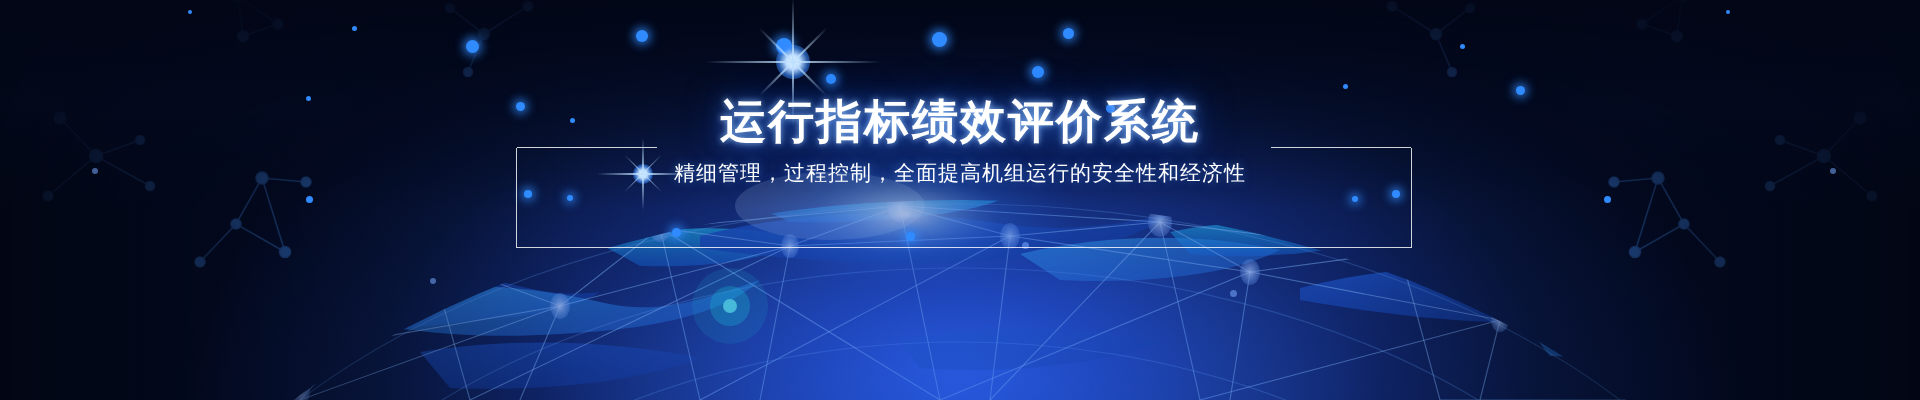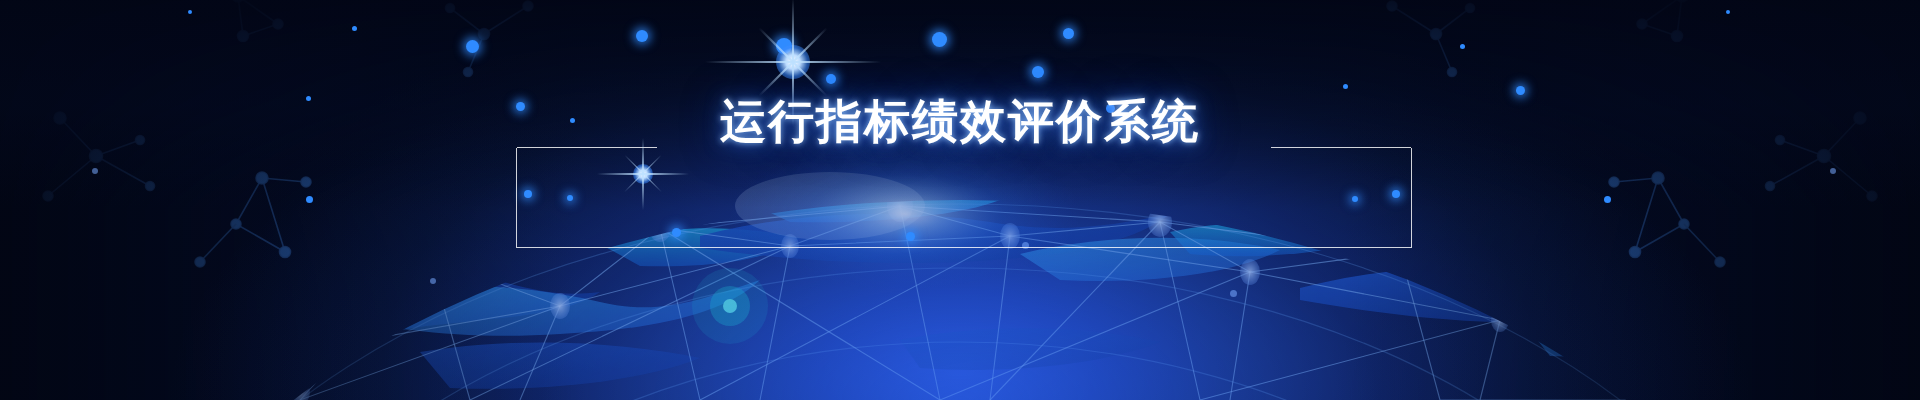--- a/index.html
+++ b/index.html
@@ -376,15 +376,16 @@
     <div class="core" style="left:-10px; top:-10px; width:20px; height:20px;"></div>
     <i style="left:-46px; top:-1px;  width:92px; height:1.6px;"></i>
     <i style="left:-1px;  top:-36px; width:1.6px; height:72px; background:linear-gradient(180deg, rgba(140,200,255,0) 0%, rgba(190,225,255,0.9) 50%, rgba(140,200,255,0) 100%);"></i>
     <i style="left:-26px; top:-1px;  width:52px; height:1.4px; transform:rotate(45deg);"></i>
     <i style="left:-26px; top:-1px;  width:52px; height:1.4px; transform:rotate(-45deg);"></i>
   </div>
 
   <div class="content">
     <div class="frame"></div>
     <div class="title">运行指标绩效评价系统</div>
+    <div class="subtitle">精细管理，过程控制，全面提高机组运行的安全性和经济性</div>
   </div>
 
 </div>
 
 </body></html>

